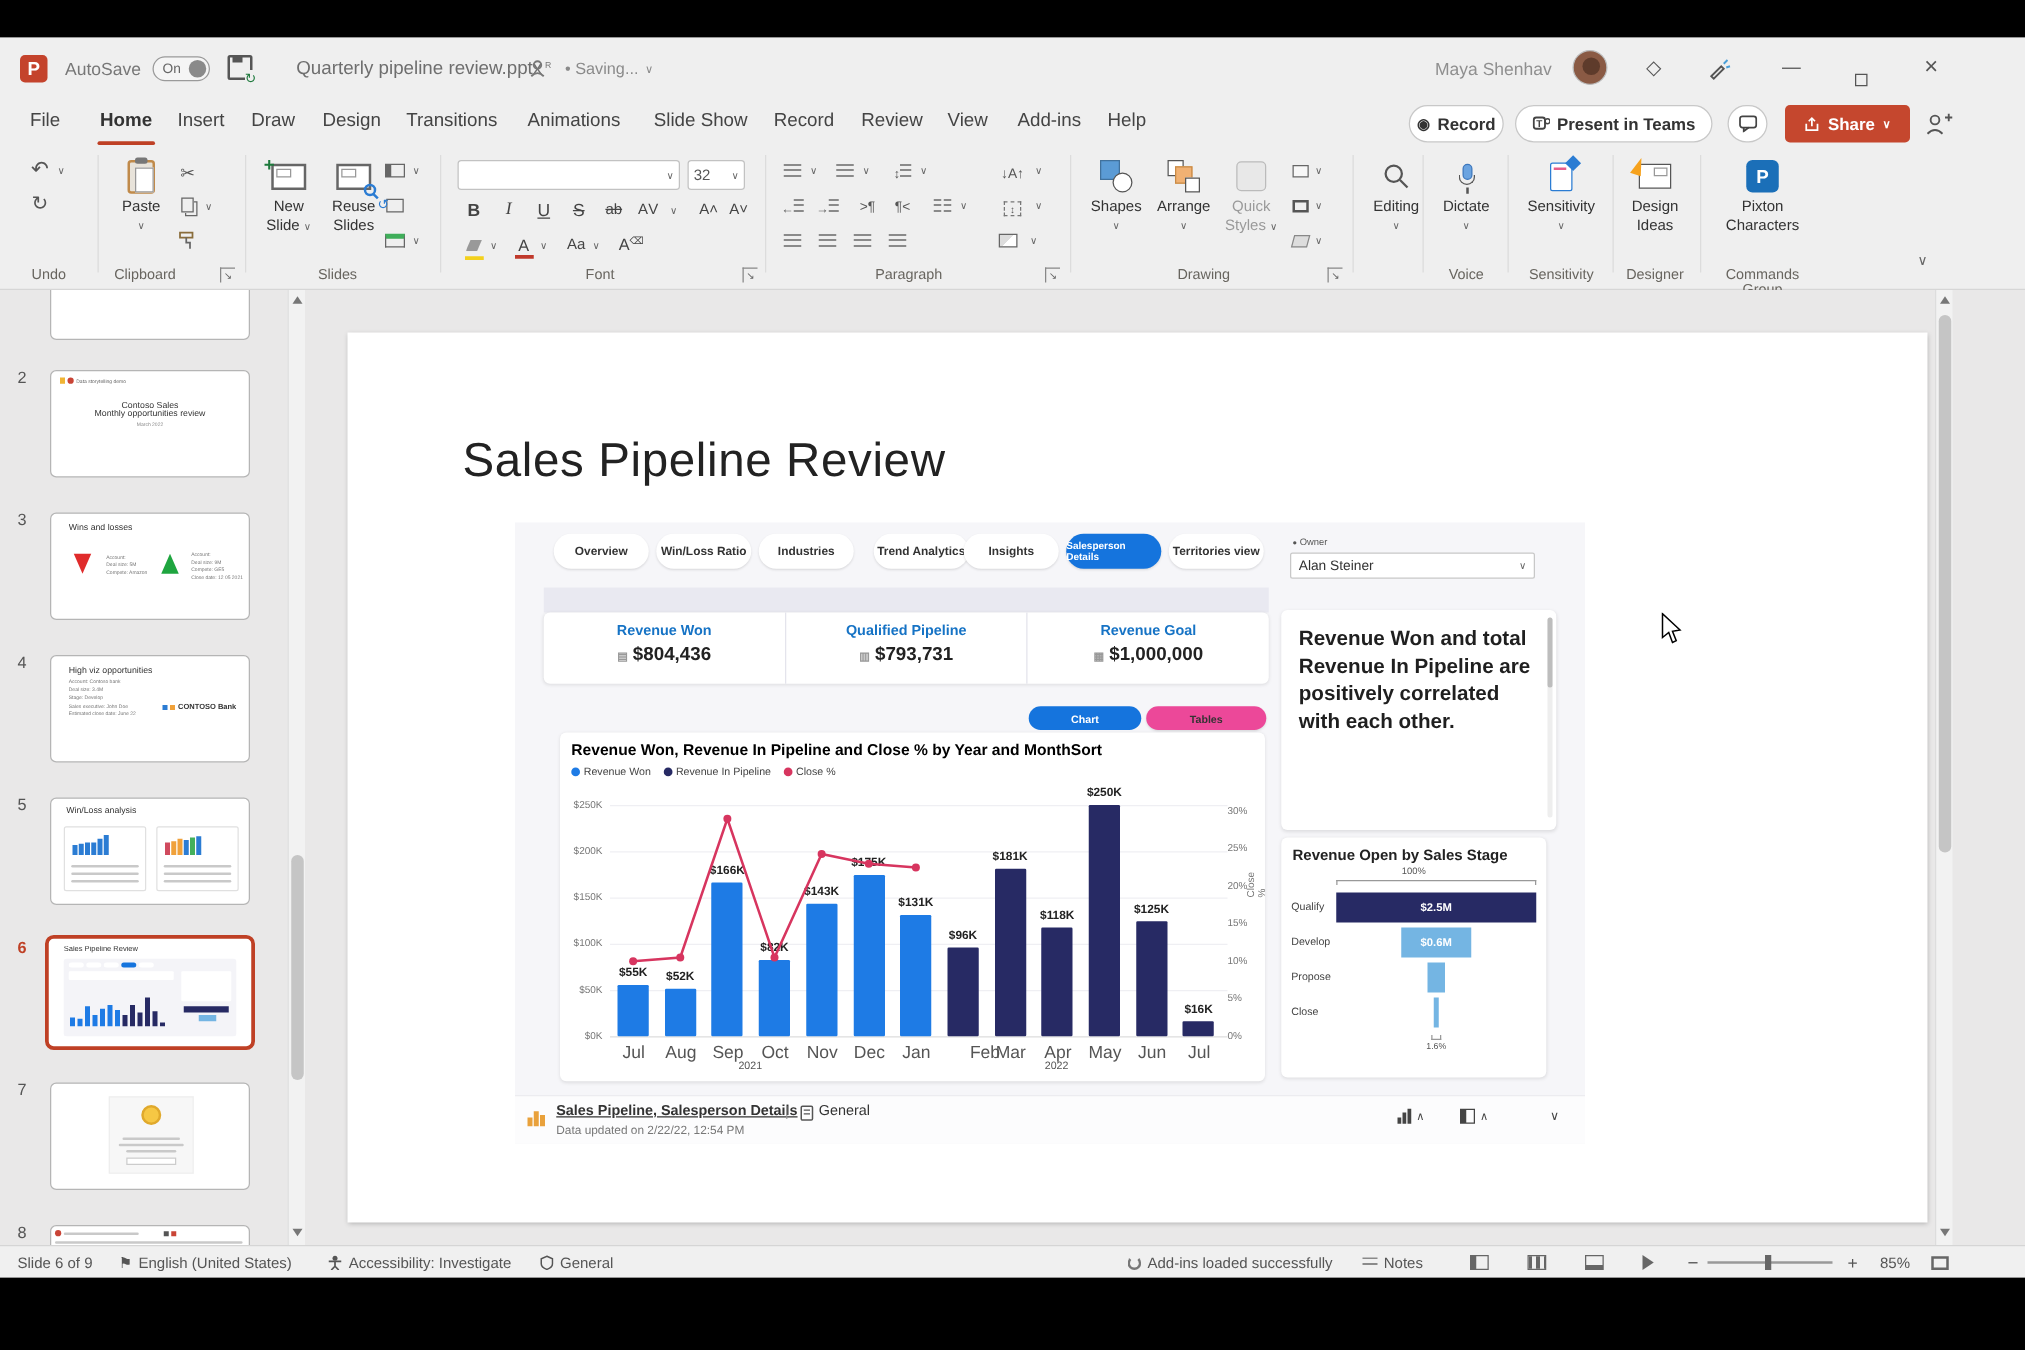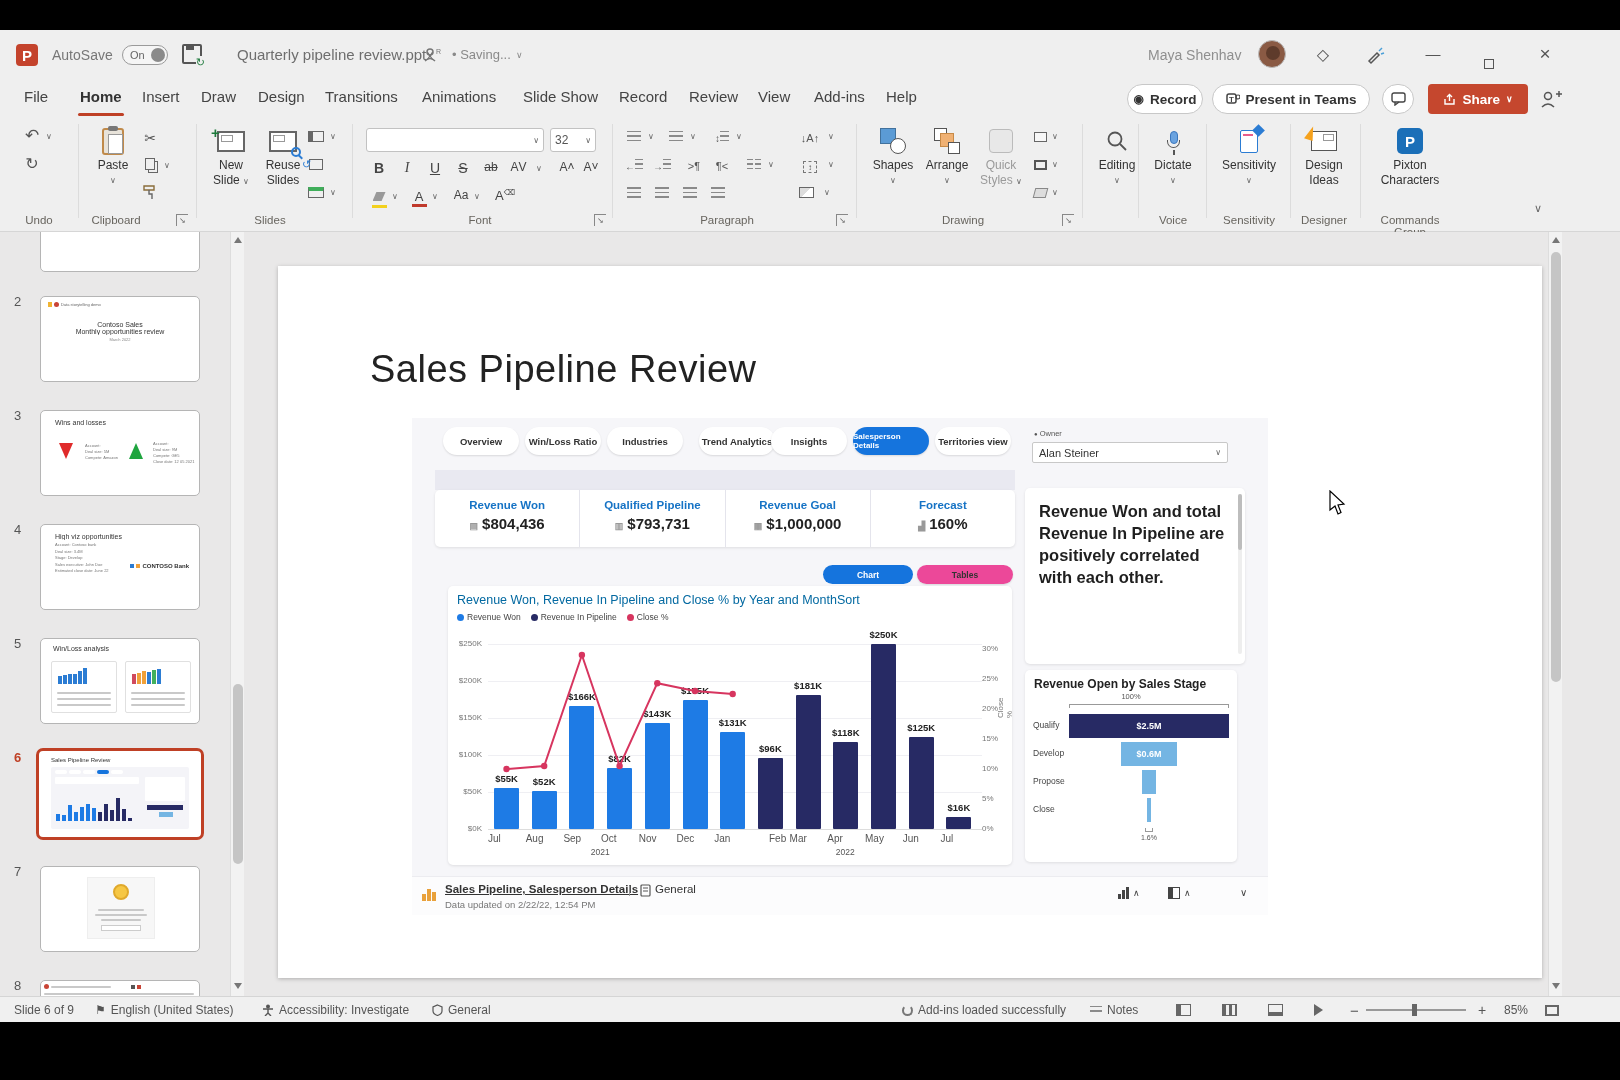--- a/index.html
+++ b/index.html
@@ -96,29 +96,29 @@
 .kpi{flex:1;border-right:1px solid #e4e4ec;padding-top:9px;text-align:center}
 .kpi:last-child{border-right:0}
 .kpi .kl{font-size:11.5px;font-weight:bold;color:#1673c5}
 .kpi .kv{font-size:15px;font-weight:bold;color:#222;margin-top:4px}
 .kpi .kic{font-size:9px;color:#999;margin-right:4px}
 .insight{position:absolute;left:613px;top:70px;width:220px;height:176px;background:#fff;border-radius:5px;box-shadow:0 1px 3px rgba(0,0,0,.1);padding:12px 16px 0 14px;font-size:16.5px;font-weight:600;color:#1f1f1f;line-height:22px}
 .insight .isb{position:absolute;right:3px;top:6px;width:4px;height:160px;background:#eee;border-radius:2px}
 .insight .isbt{position:absolute;right:3px;top:6px;width:4px;height:56px;background:#bdbdbd;border-radius:2px}
 .tgl{position:absolute;top:147px;height:19px;border-radius:10px;font-size:8.5px;display:flex;align-items:center;justify-content:center;font-weight:600}
 .chartcard{position:absolute;left:36px;top:168px;width:564px;height:279px;background:#fff;border-radius:5px;box-shadow:0 1px 3px rgba(0,0,0,.1)}
-.cc-title{position:absolute;left:9px;top:7px;font-size:12.5px;font-weight:normal;color:#0369a1}
+.cc-title{position:absolute;left:9px;top:7px;font-size:12.5px;font-weight:bold;color:#000000}
 .legend{position:absolute;left:9px;top:26px;display:flex;gap:10px;font-size:8.5px;color:#444;align-items:center}
 .ldot{display:inline-block;width:7px;height:7px;border-radius:50%;margin-right:3px;vertical-align:middle}
 .grid-line{position:absolute;height:1px;background:#efeff3}
 .ytick{position:absolute;left:0;width:34px;text-align:right;font-size:8px;color:#777}
 .rtick{position:absolute;left:534px;width:24px;font-size:8px;color:#777}
 .bar{position:absolute;border-radius:1px}
 .blabel{position:absolute;width:41px;text-align:center;font-size:9.5px;font-weight:bold;color:#222}
-.xlab{position:absolute;width:38px;text-align:left;font-size:10px;color:#555;top:247px}
+.xlab{position:absolute;width:38px;text-align:center;font-size:14px;color:#555;top:247px}
 .ylab-year{position:absolute;font-size:8.5px;color:#555;top:261px}
 .closelab{position:absolute;left:548px;top:132px;font-size:8px;color:#777;transform:rotate(-90deg);transform-origin:left top}
 .funnelcard{position:absolute;left:613px;top:252px;width:212px;height:192px;background:#fff;border-radius:5px;box-shadow:0 1px 3px rgba(0,0,0,.1)}
 .fc-title{position:absolute;left:9px;top:7px;font-size:12px;font-weight:bold;color:#222}
 .frow{position:absolute;left:0;height:24px;width:212px}
 .frow .fl{position:absolute;left:8px;top:6px;font-size:8.5px;color:#444}
 .frow .fb{position:absolute;top:0;height:24px;display:flex;align-items:center;justify-content:center;color:#fff;font-size:9px;font-weight:600}
 .embfooter{position:absolute;left:0;top:458px;width:856px;height:39px;background:#fcfcfd;border-top:1px solid #ececf0}
 .pbico{position:absolute;left:10px;top:8px;width:16px;height:16px;display:flex;align-items:flex-end;gap:1px}
 .pbico i{display:block;width:4px;background:#e9a13b}
@@ -606,24 +606,20 @@
             <div class="kl">Revenue Won</div>
             <div class="kv"><span class="kic">▤</span><span>$804,436</span></div>
           </div>
           <div class="kpi">
             <div class="kl">Qualified Pipeline</div>
             <div class="kv"><span class="kic">▥</span><span>$793,731</span></div>
           </div>
           <div class="kpi">
             <div class="kl">Revenue Goal</div>
             <div class="kv"><span class="kic">▦</span><span>$1,000,000</span></div>
-          </div>
-          <div class="kpi">
-            <div class="kl">Forecast</div>
-            <div class="kv"><span class="kic">▟</span><span>160%</span></div>
           </div>
         </div>
 
         <div class="insight">
           <div>Revenue Won and total Revenue In Pipeline are positively correlated with each other.</div>
           <div class="isb"></div>
           <div class="isbt"></div>
         </div>
 
         <div class="tgl" style="left:411px;width:90px;background:#1574dd;color:#fff">Chart</div>

